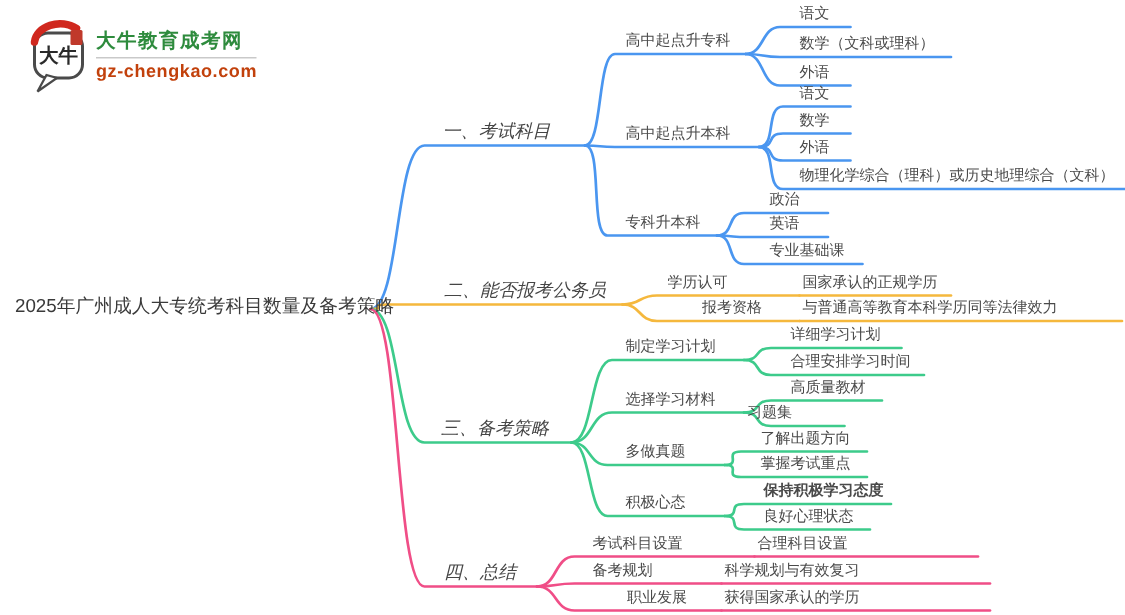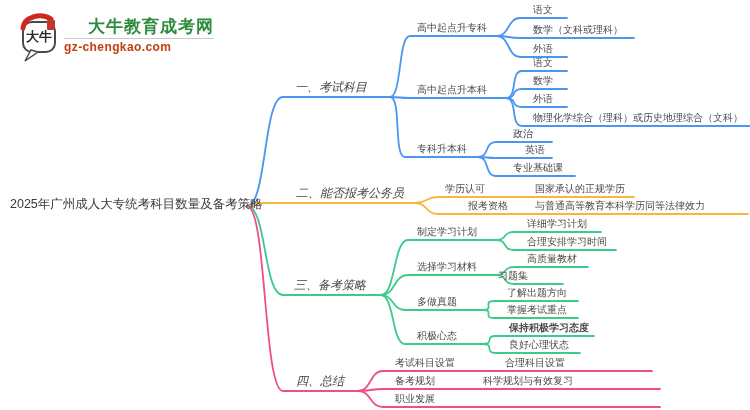--- a/index.html
+++ b/index.html
@@ -5,21 +5,21 @@
   html,body{margin:0;padding:0;background:#fff;}
   .stage{position:relative;width:750px;height:410px;background:#ffffff;overflow:hidden;
          font-family:"Liberation Sans","DejaVu Sans",sans-serif;}
   svg.lines{position:absolute;left:0;top:0;}
   #nodes{position:absolute;left:0;top:0;width:100%;height:100%;}
   .label{position:absolute;white-space:nowrap;font-size:10px;line-height:14px;color:#4a4a4a;}
   .d0{font-size:12px;color:#454545;font-style:italic;}
   .root-label{position:absolute;white-space:nowrap;font-size:12.5px;line-height:14px;color:#3a3a3a;}
   .brand{position:absolute;left:20px;top:12px;display:flex;align-items:flex-start;gap:6px;}
   .brand-text{display:flex;flex-direction:column;}
-  .brand-name{font-size:17px;font-weight:bold;color:#2e8b3d;letter-spacing:1px;line-height:18px;margin-top:6px;margin-left:24px;}
+  .brand-name{font-size:13px;font-weight:bold;color:#2e8b3d;letter-spacing:1px;line-height:18px;margin-top:6px;}
   .brand-sep{height:1px;background:#c9c9c9;margin:2px 0 1px 0;}
   .brand-domain{font-size:12px;font-weight:bold;color:#c2410c;letter-spacing:0.4px;line-height:14px;}
 </style>
 </head>
 <body>
 
 <div class="stage">
 
   <svg class="lines" id="lines" width="750" height="410" viewBox="0 0 750 410">
       <path d="M 247 206 C 266.8 206, 263.2 97, 283 97 M 283 97 L 390 97" stroke="#4a96f0" stroke-width="1.8" fill="none" stroke-linecap="round"></path>
@@ -70,21 +70,21 @@
       <div class="label" style="left: 533px; top: 3px;">语文</div>
       <div class="label" style="left: 533px; top: 23px;">数学（文科或理科）</div>
       <div class="label" style="left: 533px; top: 42px;">外语</div>
       <div class="label" style="left: 417px; top: 83px;">高中起点升本科</div>
       <div class="label" style="left: 533px; top: 56px;">语文</div>
       <div class="label" style="left: 533px; top: 74px;">数学</div>
       <div class="label" style="left: 533px; top: 92px;">外语</div>
       <div class="label" style="left: 533px; top: 111px;">物理化学综合（理科）或历史地理综合（文科）</div>
       <div class="label" style="left: 417px; top: 142px;">专科升本科</div>
       <div class="label" style="left: 513px; top: 127px;">政治</div>
-      <div class="label" style="left: 525px; top: 143px;">英语</div>
+      <div class="label" style="left: 513px; top: 143px;">英语</div>
       <div class="label" style="left: 513px; top: 161px;">专业基础课</div>
       <div class="label d0" style="left: 296px; top: 186px;">二、能否报考公务员</div>
       <div class="label" style="left: 445px; top: 182px;">学历认可</div>
       <div class="label" style="left: 535px; top: 182px;">国家承认的正规学历</div>
       <div class="label" style="left: 468px; top: 199px;">报考资格</div>
       <div class="label" style="left: 535px; top: 199px;">与普通高等教育本科学历同等法律效力</div>
       <div class="label d0" style="left: 294px; top: 278px;">三、备考策略</div>
       <div class="label" style="left: 417px; top: 225px;">制定学习计划</div>
       <div class="label" style="left: 527px; top: 217px;">详细学习计划</div>
       <div class="label" style="left: 527px; top: 235px;">合理安排学习时间</div>
@@ -95,21 +95,22 @@
       <div class="label" style="left: 507px; top: 286px;">了解出题方向</div>
       <div class="label" style="left: 507px; top: 303px;">掌握考试重点</div>
       <div class="label" style="left: 417px; top: 329px;">积极心态</div>
       <div class="label" style="left: 509px; top: 321px; font-weight: bold;">保持积极学习态度</div>
       <div class="label" style="left: 509px; top: 338px;">良好心理状态</div>
       <div class="label d0" style="left: 296px; top: 374px;">四、总结</div>
       <div class="label" style="left: 395px; top: 356px;">考试科目设置</div>
       <div class="label" style="left: 505px; top: 356px;">合理科目设置</div>
       <div class="label" style="left: 395px; top: 374px;">备考规划</div>
       <div class="label" style="left: 483px; top: 374px;">科学规划与有效复习</div>
-      <div class="label" style="left: 395px; top: 392px;">职业发展</div>
+      <div class="label" style="left: 418px; top: 392px;">职业发展</div>
+      <div class="label" style="left: 483px; top: 392px;">获得国家承认的学历</div>
     </div>
 
   <div class="brand">
     <svg width="38" height="50" viewBox="0 0 38 50">
       <rect x="3" y="10" width="32" height="30" rx="9" fill="#ffffff" stroke="#4a4a4a" stroke-width="2"></rect>
       <path d="M11,38 L5,49 L18,40 Z" fill="#ffffff" stroke="#4a4a4a" stroke-width="1.5"></path>
       <path d="M3,16 A17,13 0 0 1 31,7" stroke="#d0281e" stroke-width="5" fill="none" stroke-linecap="round"></path>
       <rect x="27" y="8" width="8" height="10" rx="1" fill="#c0392b"></rect>
       <text x="6" y="29" font-size="13" font-weight="bold" fill="#2a2a2a">大牛</text>
     </svg>

